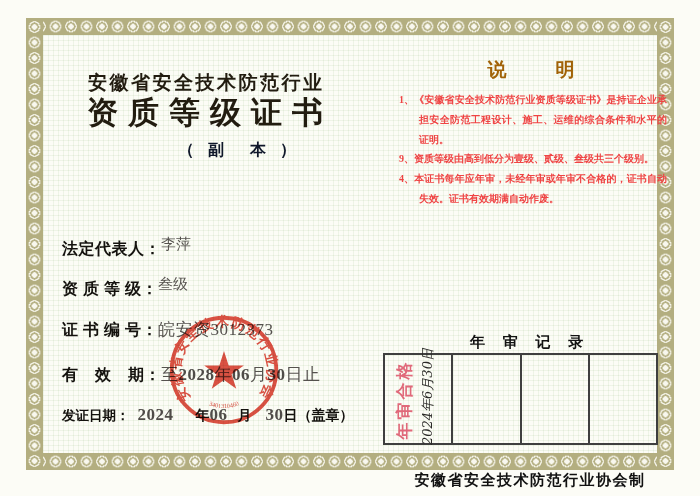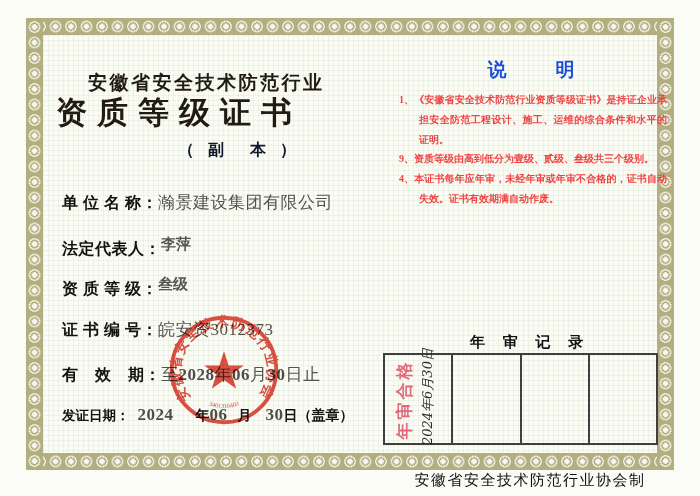--- a/index.html
+++ b/index.html
@@ -26,69 +26,66 @@
   .inner{
     position:absolute;left:43px;top:35px;width:614px;height:418px;
     background-image:
       linear-gradient(rgba(150,190,130,0.13) 1px, transparent 1px),
       linear-gradient(90deg, rgba(150,190,130,0.13) 1px, transparent 1px);
     background-size:5px 5px;
   }
   .abs{position:absolute;white-space:nowrap;}
   
   .org-line{left:58px;top:61px;width:294px;text-align:center;font-size:19px;font-weight:bold;letter-spacing:2.5px;text-indent:2.5px;color:#221c10;margin-top:9px;}
-  .main-title{left:46px;top:92px;width:318px;text-align:left;font-size:31px;font-weight:bold;letter-spacing:10px;text-indent:10px;color:#221c10;}
+  .main-title{left:46px;top:92px;width:318px;text-align:center;font-size:31px;font-weight:bold;letter-spacing:10px;text-indent:10px;color:#221c10;}
   .subtitle{left:58px;top:140px;width:294px;text-align:center;font-size:16px;font-weight:bold;letter-spacing:5px;text-indent:5px;color:#0f172a;padding-left:32px;}
   .field{left:62px;}
   .f-label{font-size:16px;font-weight:bold;color:#14120e;letter-spacing:0.5px;}
   .f-label-sm{font-size:13.5px;font-weight:bold;color:#14120e;}
   .f-value{font-size:17px;color:#55524e;letter-spacing:0.5px;}
   .f-value-sm{font-size:15px;color:#55524e;}
-  .raise{position:relative;top:-5px;display:inline-block;font-weight:bold;}
+  .raise{position:relative;top:-5px;display:inline-block;}
   .num{font-weight:bold;color:#4f4c48;}
   .unit{font-weight:bold;color:#14120e;font-size:14px;}
   #f-company{top:191px;}
   #f-legal{top:239px;}
   #f-grade{top:279px;}
   #f-certno{top:318px;}
   #f-valid{top:363px;}
   #f-issue{top:405px;}
   
   #seal{left:167px;top:311px;width:114px;height:118px;opacity:0.88;mix-blend-mode:multiply;}
   
-  .notes-title{left:400px;top:57px;width:262px;text-align:center;font-size:19px;font-weight:bold;letter-spacing:15px;text-indent:15px;color:#1d4ed8;}
+  .notes-title{left:400px;top:57px;width:262px;text-align:center;font-size:19px;font-weight:bold;letter-spacing:15px;text-indent:15px;color:#a16207;}
   .notes{position:absolute;left:399px;top:90px;width:268px;font-size:10px;line-height:1.98;color:#ef4444;font-weight:bold;text-align:justify;white-space:normal;}
   .note-item{padding-left:2em;text-indent:-2em;}
   .review-title{left:389px;top:333px;width:275px;text-align:center;font-size:15px;font-weight:bold;letter-spacing:7px;text-indent:7px;color:#121212;}
   .review-table{position:absolute;left:383px;top:353px;width:275px;height:92px;border:2px solid #3f3f3f;display:flex;box-sizing:border-box;}
   .review-cell{flex:1;border-right:2px solid #3f3f3f;position:relative;}
   .review-cell:last-child{border-right:none;}
   .rot{position:absolute;text-align:center;transform:rotate(-90deg);white-space:nowrap;}
   .stamp-pass{width:84px;left:-23px;top:50%;margin-top:-11px;font-size:17px;font-weight:bold;letter-spacing:3px;color:#e0697a;}
   .hand-date{width:92px;left:-3px;top:50%;margin-top:-9px;font-size:13px;font-style:italic;color:#2b2a28;font-family:"DejaVu Serif",serif;}
-  .maker{left:395px;top:471px;width:270px;text-align:center;font-size:15px;font-weight:normal;letter-spacing:1.5px;color:#111;}
+  .maker{left:395px;top:471px;width:270px;text-align:center;font-size:15px;font-weight:bold;letter-spacing:1.5px;color:#111;}
 </style>
 </head>
 <body>
 
 <div id="cert">
 
   <div class="inner"></div>
   <div class="band t"></div>
   <div class="band b"></div>
   <div class="band l"></div>
   <div class="band r"></div>
 
   <div class="abs org-line">安徽省安全技术防范行业</div>
   <div class="abs main-title">资质等级证书</div>
   <div class="abs subtitle">（ 副　本 ）</div>
 
-  <div class="abs field" id="f-company">
-    <span class="f-label">单 位 名 称：</span><span class="f-value">瀚景建设集团有限公司</span>
-  </div>
 
   <div class="abs field" id="f-legal">
     <span class="f-label">法定代表人：</span><span class="f-value-sm raise">李萍</span>
   </div>
 
   <div class="abs field" id="f-grade">
     <span class="f-label">资 质 等 级：</span><span class="f-value-sm raise">叁级</span>
   </div>
 
   <div class="abs field" id="f-certno">

